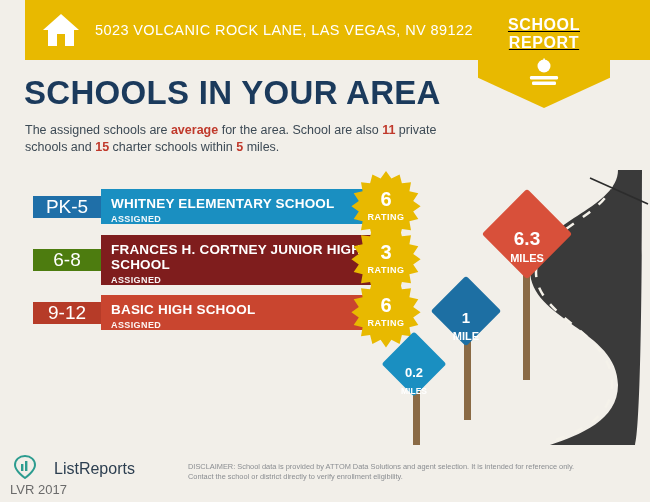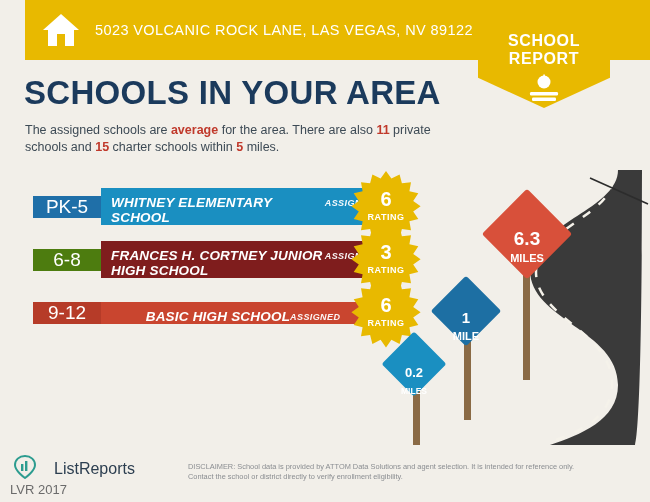--- a/index.html
+++ b/index.html
@@ -33,22 +33,23 @@
     font-weight: 400;
   }
   
   .badge {
     position: absolute;
     top: 0; right: 40px;
     width: 132px; height: 108px;
     background: #e8b900;
     clip-path: polygon(0 0, 100% 0, 100% 72%, 50% 100%, 0 72%);
     text-align: center;
-    padding-top: 32px;
+    padding-top: 16px;
     z-index: 5;
+    text-decoration: underline;
   }
   .badge .b1, .badge .b2 {
     color: #ffffff;
     font-size: 16px;
     font-weight: 700;
     letter-spacing: 0.6px;
     line-height: 18px;
   }
   .badge-glyph { margin-top: 6px; }
   
@@ -91,22 +92,22 @@
     color: #ffffff;
     font-size: 19px;
     font-weight: 400;
     flex: 0 0 auto;
   }
   .sch-name {
     flex: 1 1 auto;
     padding: 7px 10px 0 10px;
     color: #ffffff;
     display: flex;
+    flex-direction: column;
     justify-content: center;
-    font-style: italic;
   }
   .sch-name .nm {
     font-size: 13.5px;
     font-weight: 700;
     line-height: 15px;
     letter-spacing: 0.2px;
   }
   .sch-name .assigned {
     font-size: 9px;
     font-weight: 700;
@@ -222,21 +223,21 @@
         <circle cx="22" cy="8" r="6.5" fill="#ffffff"></circle>
         <rect x="21.3" y="0.5" width="1.6" height="3" fill="#ffffff"></rect>
         <rect x="8" y="18" width="28" height="3.4" rx="1.2" fill="#ffffff"></rect>
         <rect x="10" y="23.5" width="24" height="3.4" rx="1.2" fill="#ffffff"></rect>
       </svg>
     </div>
   </div>
 
   <div class="title">SCHOOLS IN YOUR AREA</div>
   <div class="subtitle">
-    <span>The assigned schools are </span><b>average</b><span> for the area. There are also </span><b>11</b><span> private schools and </span><b>15</b><span> charter schools within </span><b>5</b><span> miles.</span>
+    <span>The assigned schools are </span><b>average</b><span> for the area. School are also </span><b>11</b><span> private schools and </span><b>15</b><span> charter schools within </span><b>5</b><span> miles.</span>
   </div>
 
   <div class="schools">
 
     <div class="row c0">
       <div class="grade">PK-5</div>
       <div class="sch-name">
         <span class="nm">WHITNEY ELEMENTARY SCHOOL</span>
         <span class="assigned">ASSIGNED</span>
       </div>

